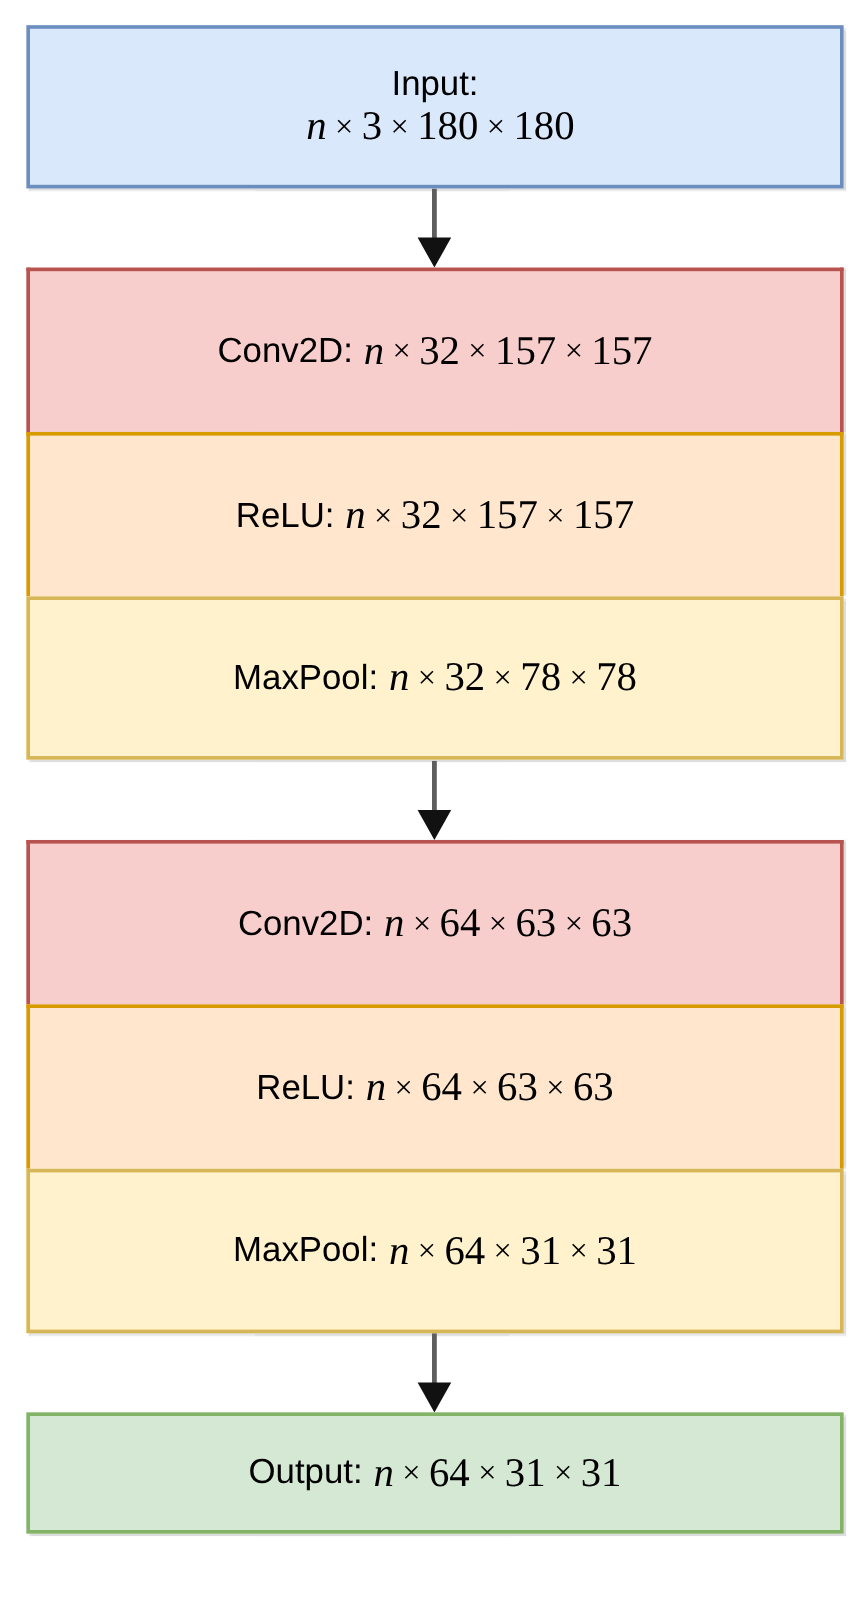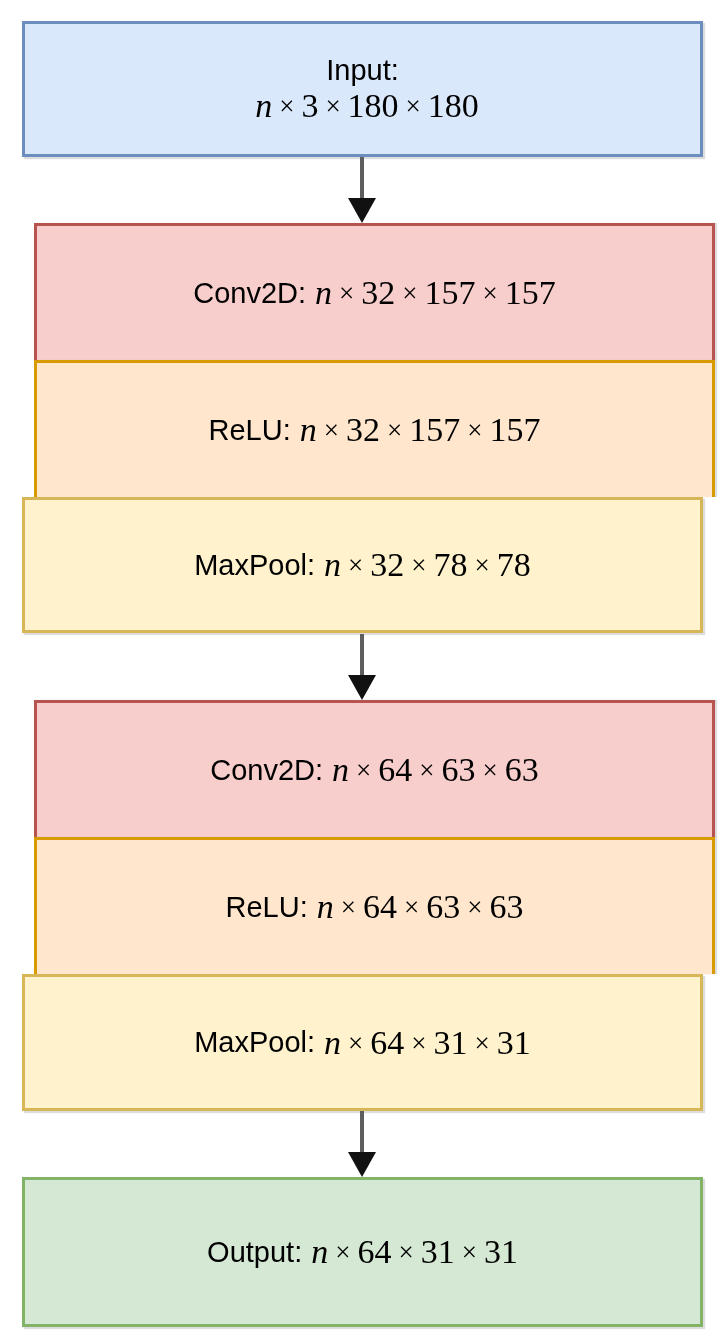--- a/index.html
+++ b/index.html
@@ -19,29 +19,29 @@
     left: 22px;
     width: 681px;
     box-sizing: border-box;
     border: 3px solid #888;
     display: flex;
     align-items: center;
     justify-content: center;
     white-space: nowrap;
     box-shadow: 2px 2px 1px rgba(120,120,120,0.25);
   }
-  .node.no-bottom { border-bottom: none; box-shadow: 2px 0 1px rgba(120,120,120,0.25); margin-left: 12px; }
+  .node.no-bottom { border-bottom: none; box-shadow: 2px 0 1px rgba(120,120,120,0.25); }
   #n-input    { top: 21px;   height: 136px; flex-direction: column; }
   #n-conv1    { top: 223px;  height: 137px; }
   #n-relu1    { top: 360px;  height: 137px; }
   #n-maxpool1 { top: 497px;  height: 136px; }
   #n-conv2    { top: 700px;  height: 137px; }
   #n-relu2    { top: 837px;  height: 137px; }
   #n-maxpool2 { top: 974px;  height: 137px; }
-  #n-output   { top: 1177px; height: 150px; text-align: center; }
+  #n-output   { top: 1177px; height: 101px; text-align: center; }
 
   .lbl {
     font-family: "Liberation Sans", sans-serif;
     font-size: 29px;
     color: #000000;
   }
   .math {
     font-family: "Liberation Serif", serif;
     font-size: 34px;
     color: #000000;

